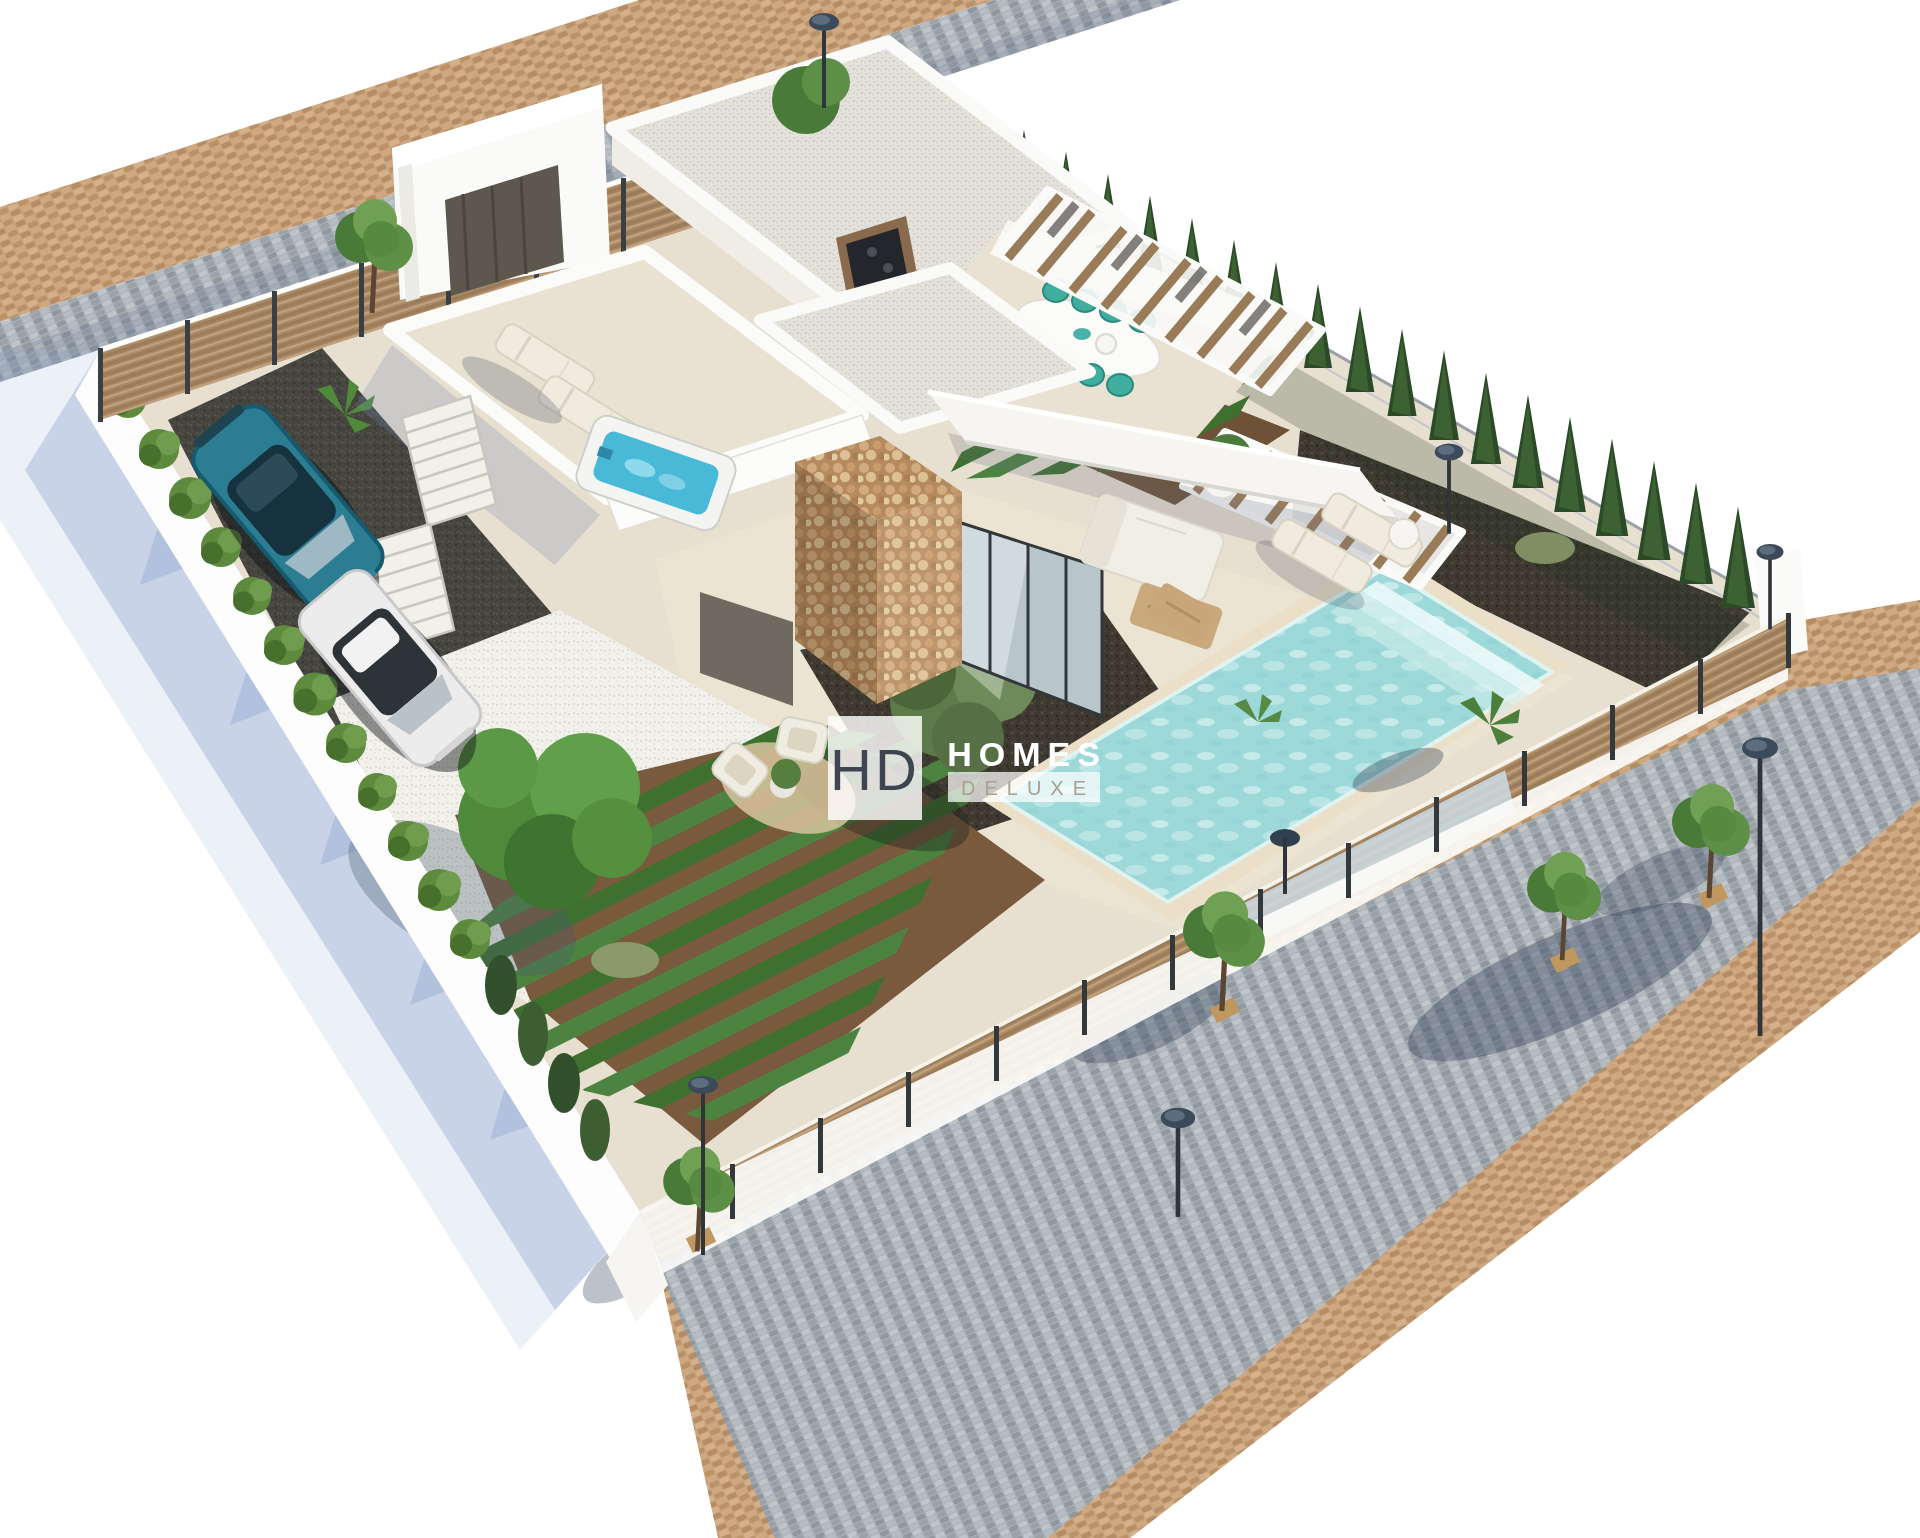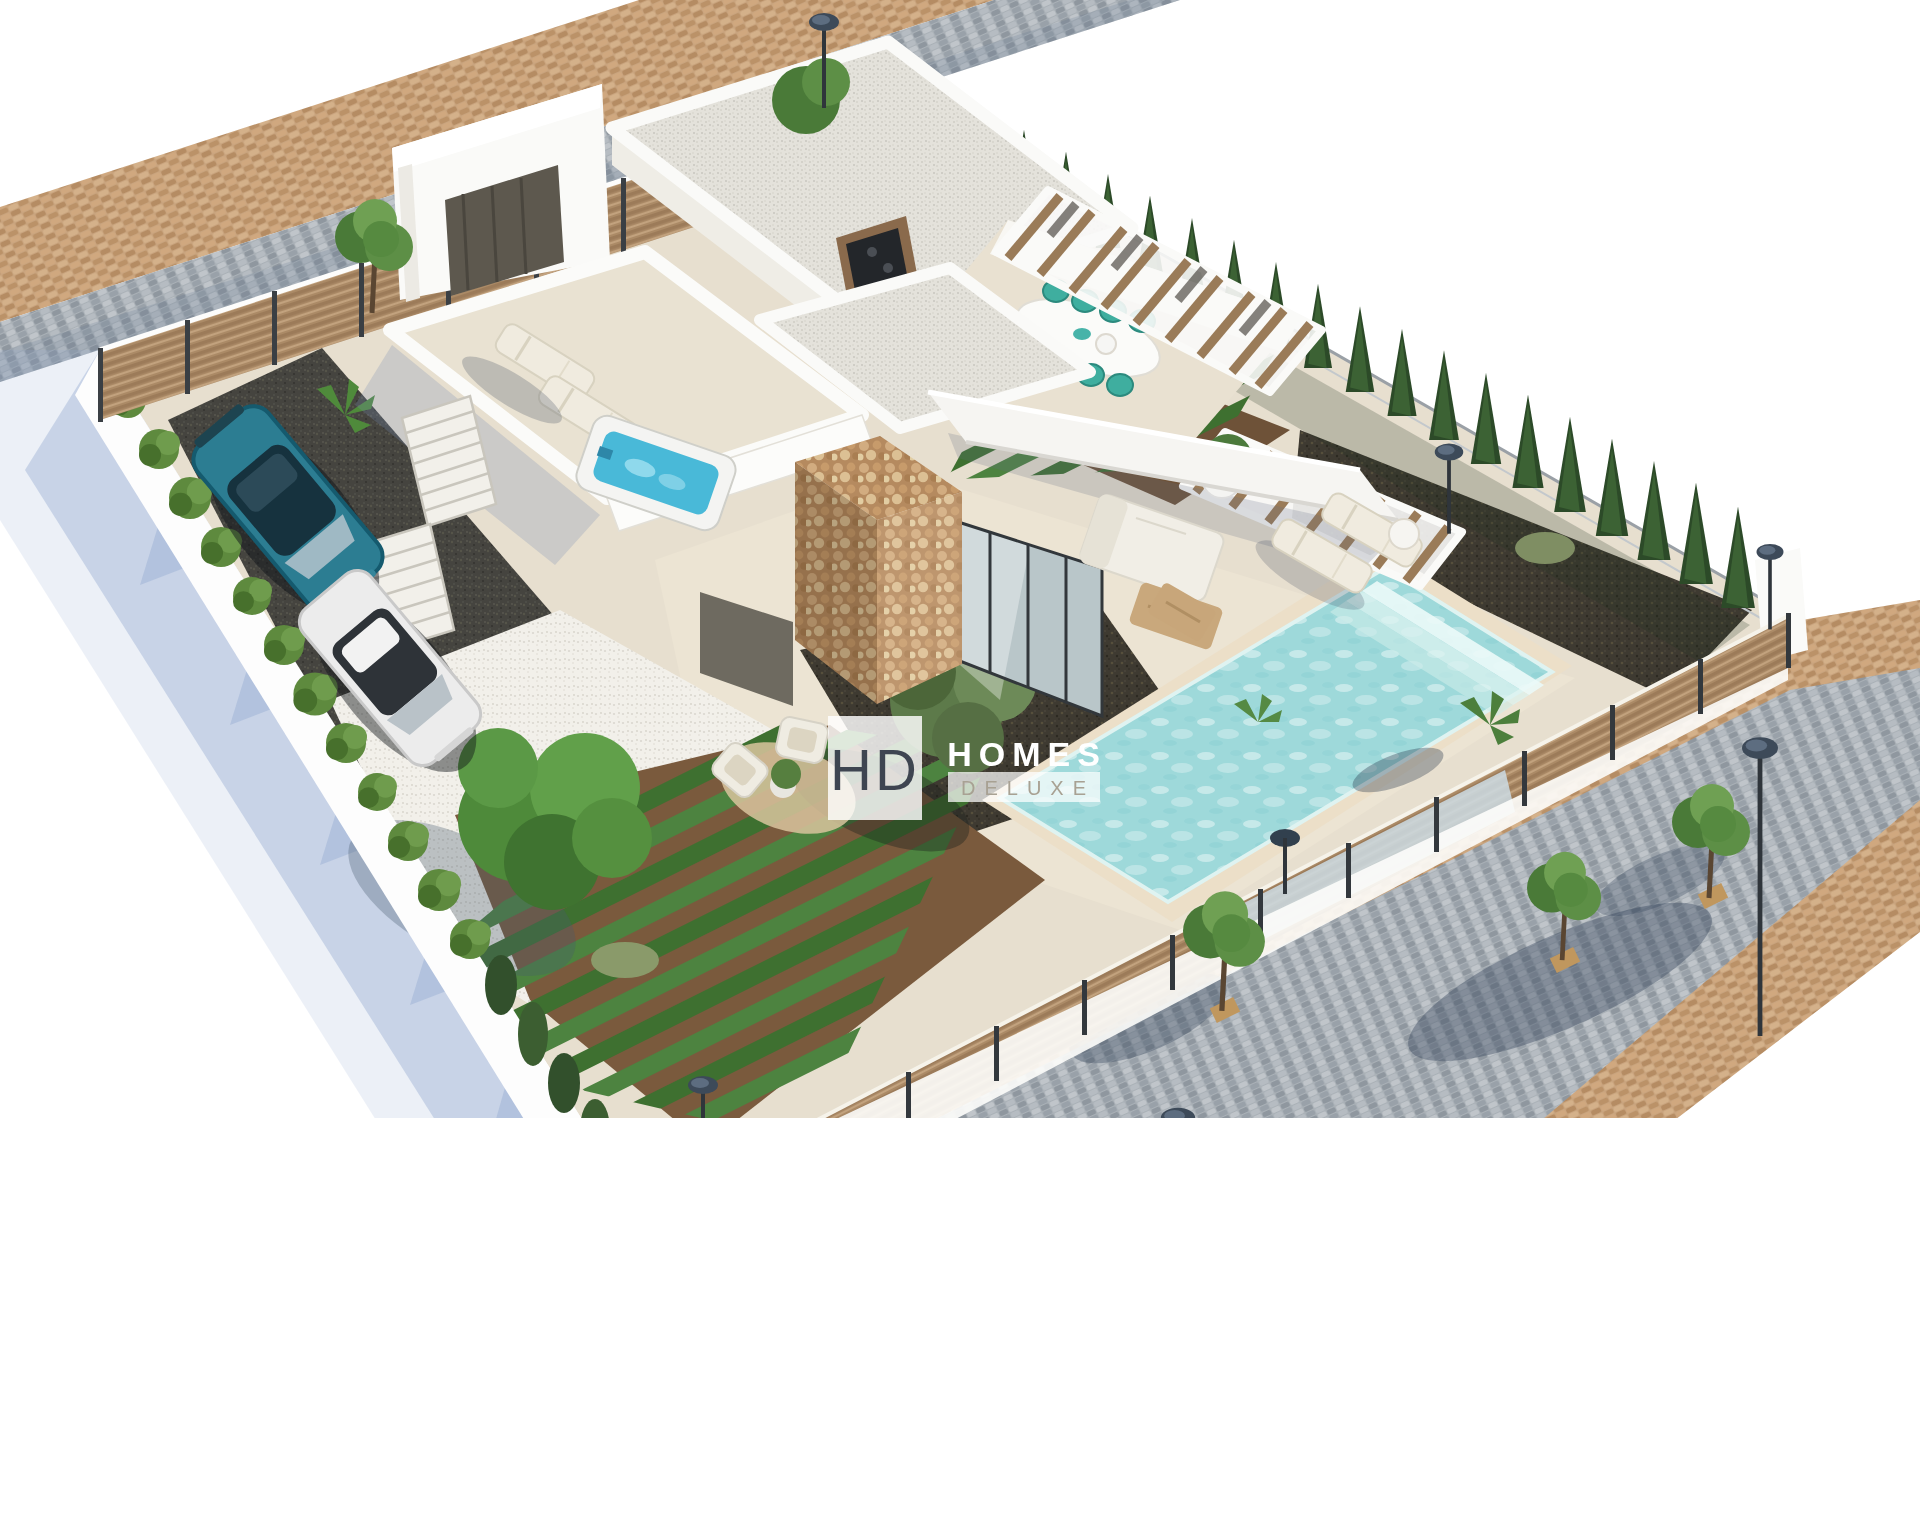--- a/index.html
+++ b/index.html
@@ -1,17 +1,17 @@
 <!DOCTYPE html>
 <html><head>
 <meta charset="utf-8">
 <style>
   html,body{margin:0;padding:0;background:#fff;}
   body{font-family:"Liberation Sans", sans-serif;}
-  .stage{width:1920px;height:1118px;position:relative;overflow:hidden;background:#c2410c;}
+  .stage{width:1920px;height:1538px;position:relative;overflow:hidden;background:#c2410c;}
   svg{display:block;}
   text{font-family:"Liberation Sans", sans-serif;}
   .wm-initials{font-size:58px;letter-spacing:3px;font-weight:400;}
   .wm-title{font-size:34px;font-weight:700;letter-spacing:7px;}
   .wm-subtitle{font-size:20px;font-weight:400;letter-spacing:9px;}
 </style>
 </head>
 <body>
 
 <div class="stage">

